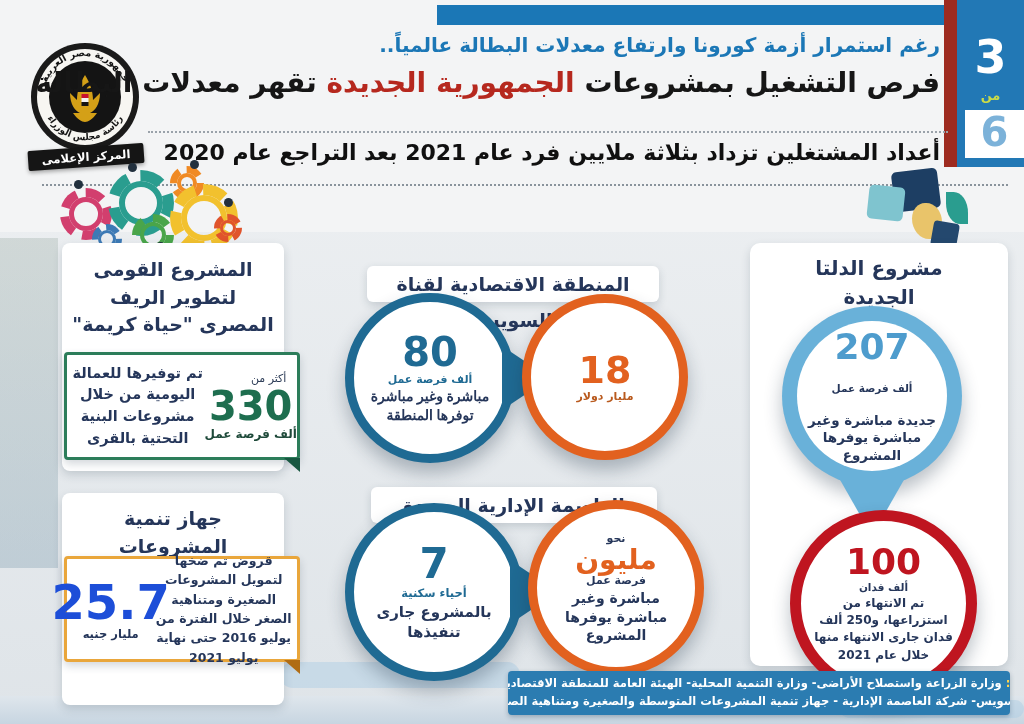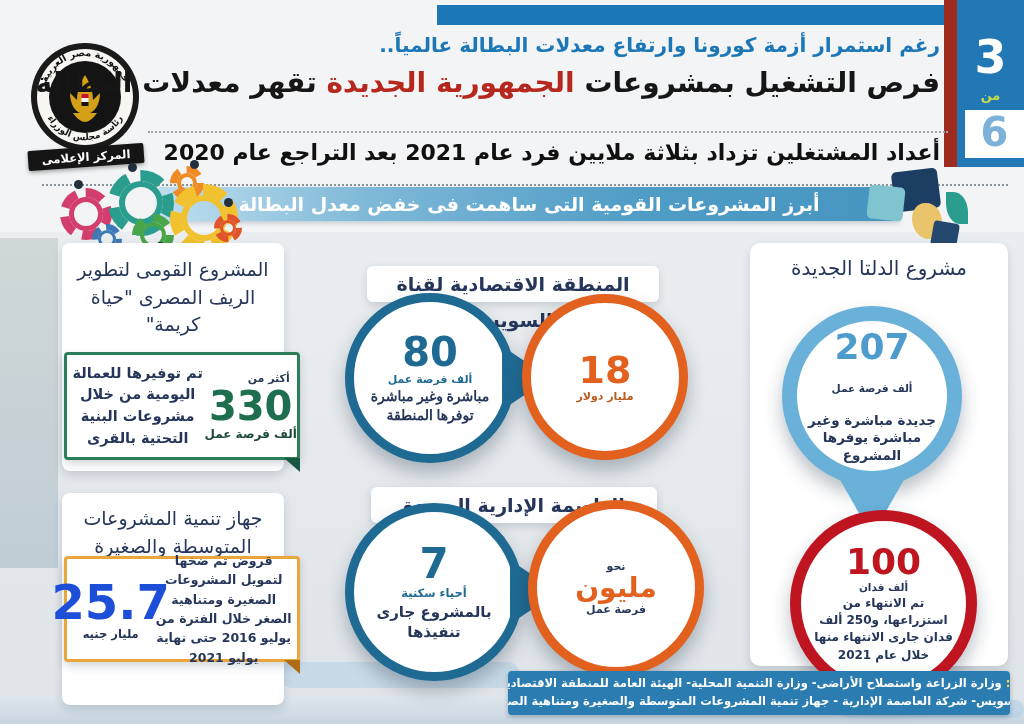--- a/index.html
+++ b/index.html
@@ -42,21 +42,21 @@
   .ribbon{left:28px;top:147px;width:116px;background:#151515;color:#fff;font-size:11.5px;font-weight:700;
           text-align:center;padding:3px 0;transform:rotate(-4deg);border-radius:2px;
           box-shadow:0 2px 4px rgba(0,0,0,.35);}
 
   
   .gear{position:absolute;border-radius:50%;}
   .pdot{position:absolute;width:9px;height:9px;border-radius:50%;background:#22303e;}
 
   
   .card{background:#fff;border-radius:8px;box-shadow:0 4px 10px rgba(40,60,80,.18);}
-  .card-title{color:#25365a;font-weight:400;text-align:center;line-height:1.45;}
+  .card-title{color:#25365a;font-weight:700;text-align:center;line-height:1.45;}
 
   .stat-box{position:absolute;background:#fff;display:flex;align-items:center;
             box-shadow:0 4px 9px rgba(40,60,80,.20);border-radius:4px;}
   .fold{position:absolute;width:0;height:0;}
 
   .titlebox{background:#fff;border-radius:6px;box-shadow:0 3px 8px rgba(40,60,80,.18);
             color:#25365a;font-weight:800;text-align:center;margin-top:24px;}
 
   .circle{position:absolute;background:#fff;border-radius:50%;display:flex;flex-direction:column;
           align-items:center;justify-content:center;text-align:center;
@@ -119,21 +119,20 @@
       <textPath href="#arcBot" startOffset="50%" text-anchor="middle">رئاسة مجلس الوزراء</textPath>
     </text>
   </svg>
   <div class="abs ribbon">المركز الإعلامى</div>
 
   <div class="abs title"><span>فرص التشغيل بمشروعات </span><span class="hl">الجمهورية الجديدة</span><span> تقهر معدلات البطالة</span></div>
   <div class="abs intro">رغم استمرار أزمة كورونا وارتفاع معدلات البطالة عالمياً..</div>
   <div class="abs dotted1"></div>
   <div class="abs subtitle">أعداد المشتغلين تزداد بثلاثة ملايين فرد عام 2021 بعد التراجع عام 2020</div>
 
-  <div class="abs banner">أبرز المشروعات القومية التى ساهمت فى خفض معدل البطالة</div>
   <div class="abs dotted2"></div>
 
   <div>
     <div class="gear" style="left:60px;top:188px;width:34px;height:34px;border:9px dashed #d23f6e;box-shadow:inset 0 0 0 5px #d23f6e;"></div>
     <div class="gear" style="left:108px;top:170px;width:44px;height:44px;border:11px dashed #2a9d8f;box-shadow:inset 0 0 0 6px #2a9d8f;"></div>
     <div class="gear" style="left:170px;top:166px;width:20px;height:20px;border:7px dashed #f08a24;box-shadow:inset 0 0 0 4px #f08a24;"></div>
     <div class="gear" style="left:170px;top:184px;width:46px;height:46px;border:11px dashed #f2c12e;box-shadow:inset 0 0 0 6px #f2c12e;"></div>
     <div class="gear" style="left:132px;top:214px;width:26px;height:26px;border:8px dashed #4aa54a;box-shadow:inset 0 0 0 4px #4aa54a;"></div>
     <div class="gear" style="left:92px;top:224px;width:18px;height:18px;border:6px dashed #3d7ab5;box-shadow:inset 0 0 0 3px #3d7ab5;"></div>
     <div class="gear" style="left:214px;top:214px;width:16px;height:16px;border:6px dashed #e0542c;box-shadow:inset 0 0 0 3px #e0542c;"></div>
@@ -149,21 +148,21 @@
     <div class="abs" style="left:868px;top:186px;width:36px;height:34px;background:#7fc4cf;border-radius:5px;transform:rotate(6deg);"></div>
     <div class="abs" style="left:912px;top:203px;width:30px;height:36px;background:#e9c publicity46a;background:#e9c46a;border-radius:45% 55% 40% 60%;"></div>
     <div class="abs" style="left:946px;top:192px;width:22px;height:32px;background:#2a9d8f;border-radius:0 65% 0 65%;"></div>
     <div class="abs" style="left:932px;top:222px;width:26px;height:26px;background:#24486e;border-radius:4px;transform:rotate(10deg);"></div>
   </div>
 
   <div class="abs card" style="left:62px;top:243px;width:222px;height:228px;"></div>
   <div class="abs card-title" style="left:70px;top:256px;width:206px;font-size:19px;">المشروع القومى لتطوير الريف المصرى "حياة كريمة"</div>
   <div class="stat-box" style="left:64px;top:352px;width:230px;height:102px;border:3px solid #2c7d5a;">
     <div style="width:41%;display:flex;flex-direction:column;align-items:center;">
-      <div style="font-size:11px;font-weight:700;color:#2a3a55;margin-left:36px;">أكثر من</div>
+      <div style="font-size:11px;font-weight:400;color:#2a3a55;margin-left:36px;">أكثر من</div>
       <div class="num" style="font-size:40px;color:#1e6e4f;">330</div>
       <div style="font-size:12px;font-weight:700;color:#1e4a3a;">ألف فرصة عمل</div>
     </div>
     <div style="width:59%;font-size:14.5px;font-weight:800;color:#25365a;line-height:1.5;text-align:center;padding-left:4px;">تم توفيرها للعمالة اليومية من خلال مشروعات البنية التحتية بالقرى</div>
     <div class="fold" style="right:-3px;bottom:-15px;border-top:14px solid #185741;border-left:16px solid transparent;"></div>
   </div>
 
   <div class="abs card" style="left:62px;top:493px;width:222px;height:212px;"></div>
   <div class="abs card-title" style="left:70px;top:505px;width:206px;font-size:19px;">جهاز تنمية المشروعات المتوسطة والصغيرة</div>
   <div class="stat-box" style="left:64px;top:556px;width:230px;height:100px;border:3px solid #e9a63b;">
@@ -195,20 +194,21 @@
     <div class="ptr-right" style="border-left:48px solid #1f6a93;"></div>
     <div class="num" style="font-size:42px;color:#1f6a93;">7</div>
     <div class="unit" style="font-size:11.5px;color:#1f6a93;">أحياء سكنية</div>
     <div class="desc" style="font-size:15px;padding:3px 16px 0;">بالمشروع جارى تنفيذها</div>
   </div>
 
   <div class="circle" style="left:528px;top:500px;width:158px;height:158px;border:9px solid #e2611f;">
     <div style="font-size:11px;font-weight:700;color:#25365a;">نحو</div>
     <div class="num" style="font-size:28px;color:#e2611f;">مليون</div>
     <div class="unit" style="font-size:11px;color:#25365a;">فرصة عمل</div>
+    <div class="desc" style="font-size:14px;padding:2px 12px 0;">مباشرة وغير مباشرة يوفرها المشروع</div>
   </div>
 
   <div class="abs card" style="left:750px;top:243px;width:258px;height:423px;border-radius:10px;"></div>
   <div class="abs card-title" style="left:790px;top:254px;width:178px;font-size:20px;">مشروع الدلتا الجديدة</div>
 
   <div class="pin-outer" style="left:782px;top:306px;width:180px;height:180px;">
     <div class="pin-tail"></div>
     <div class="pin-inner">
       <div class="num" style="font-size:36px;color:#4e9ccd;">207</div>
       <div class="unit" style="font-size:10.5px;color:#25365a;">ألف فرصة عمل</div>

